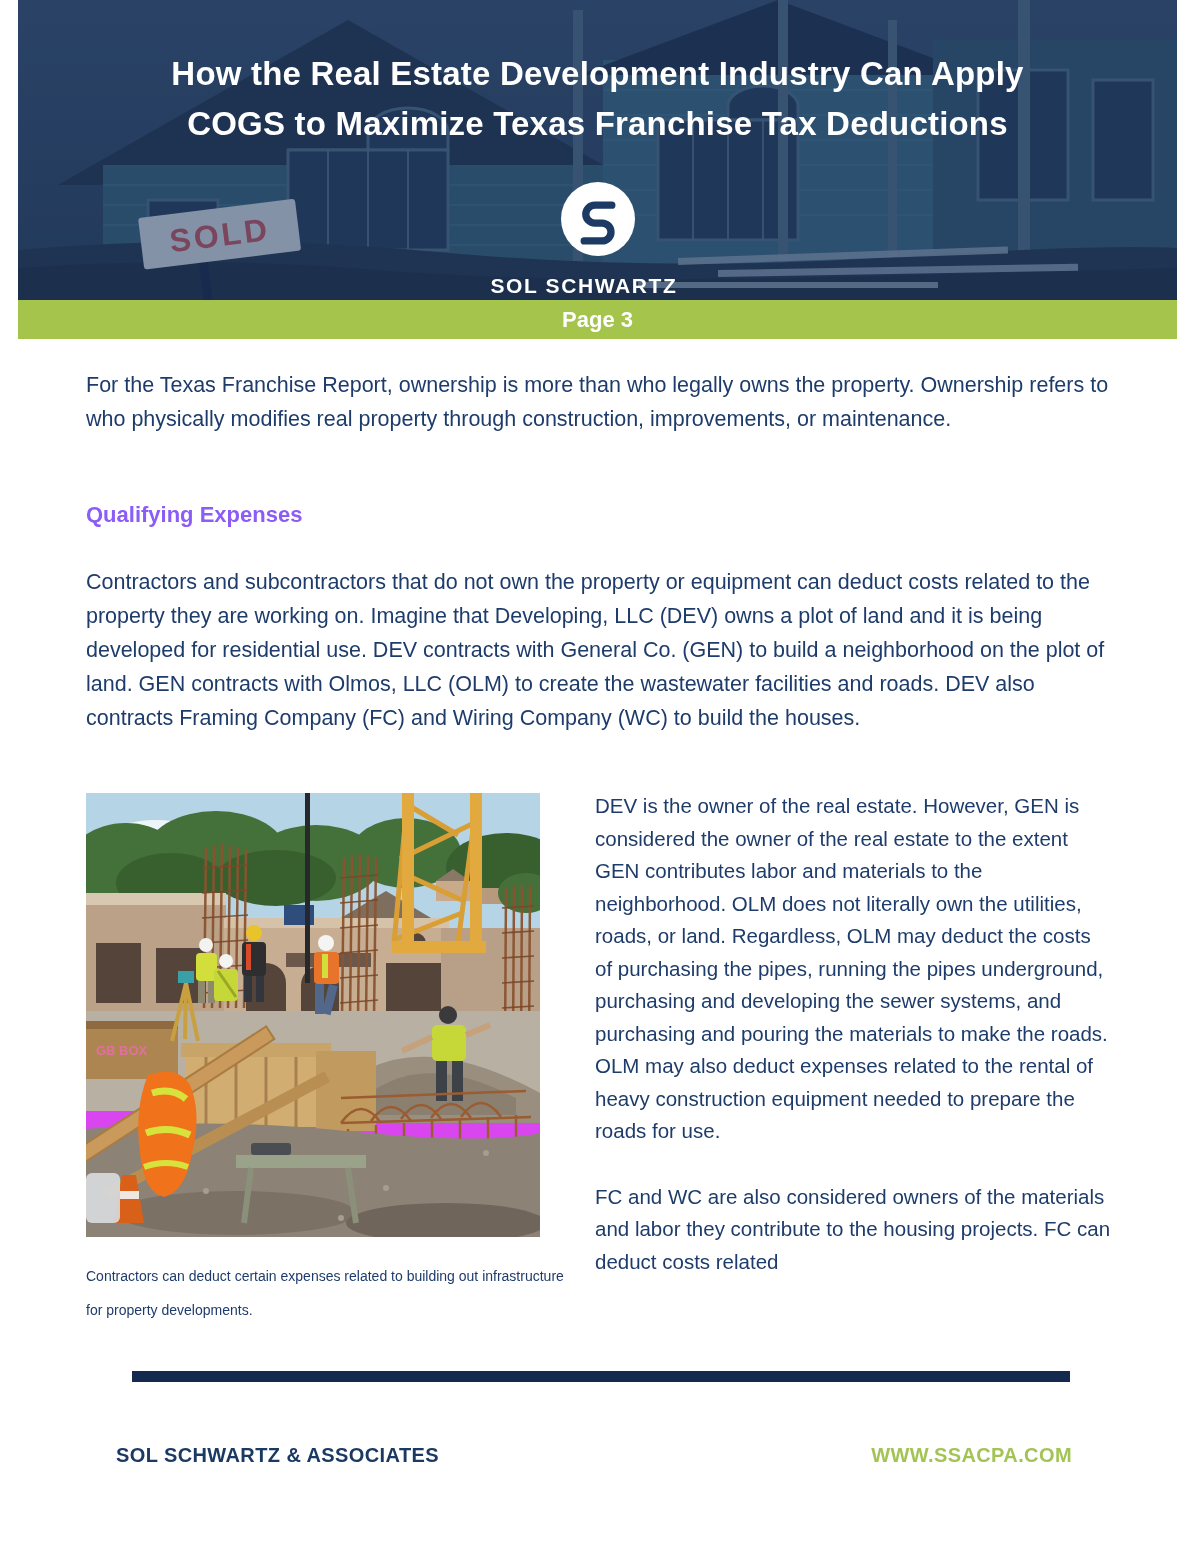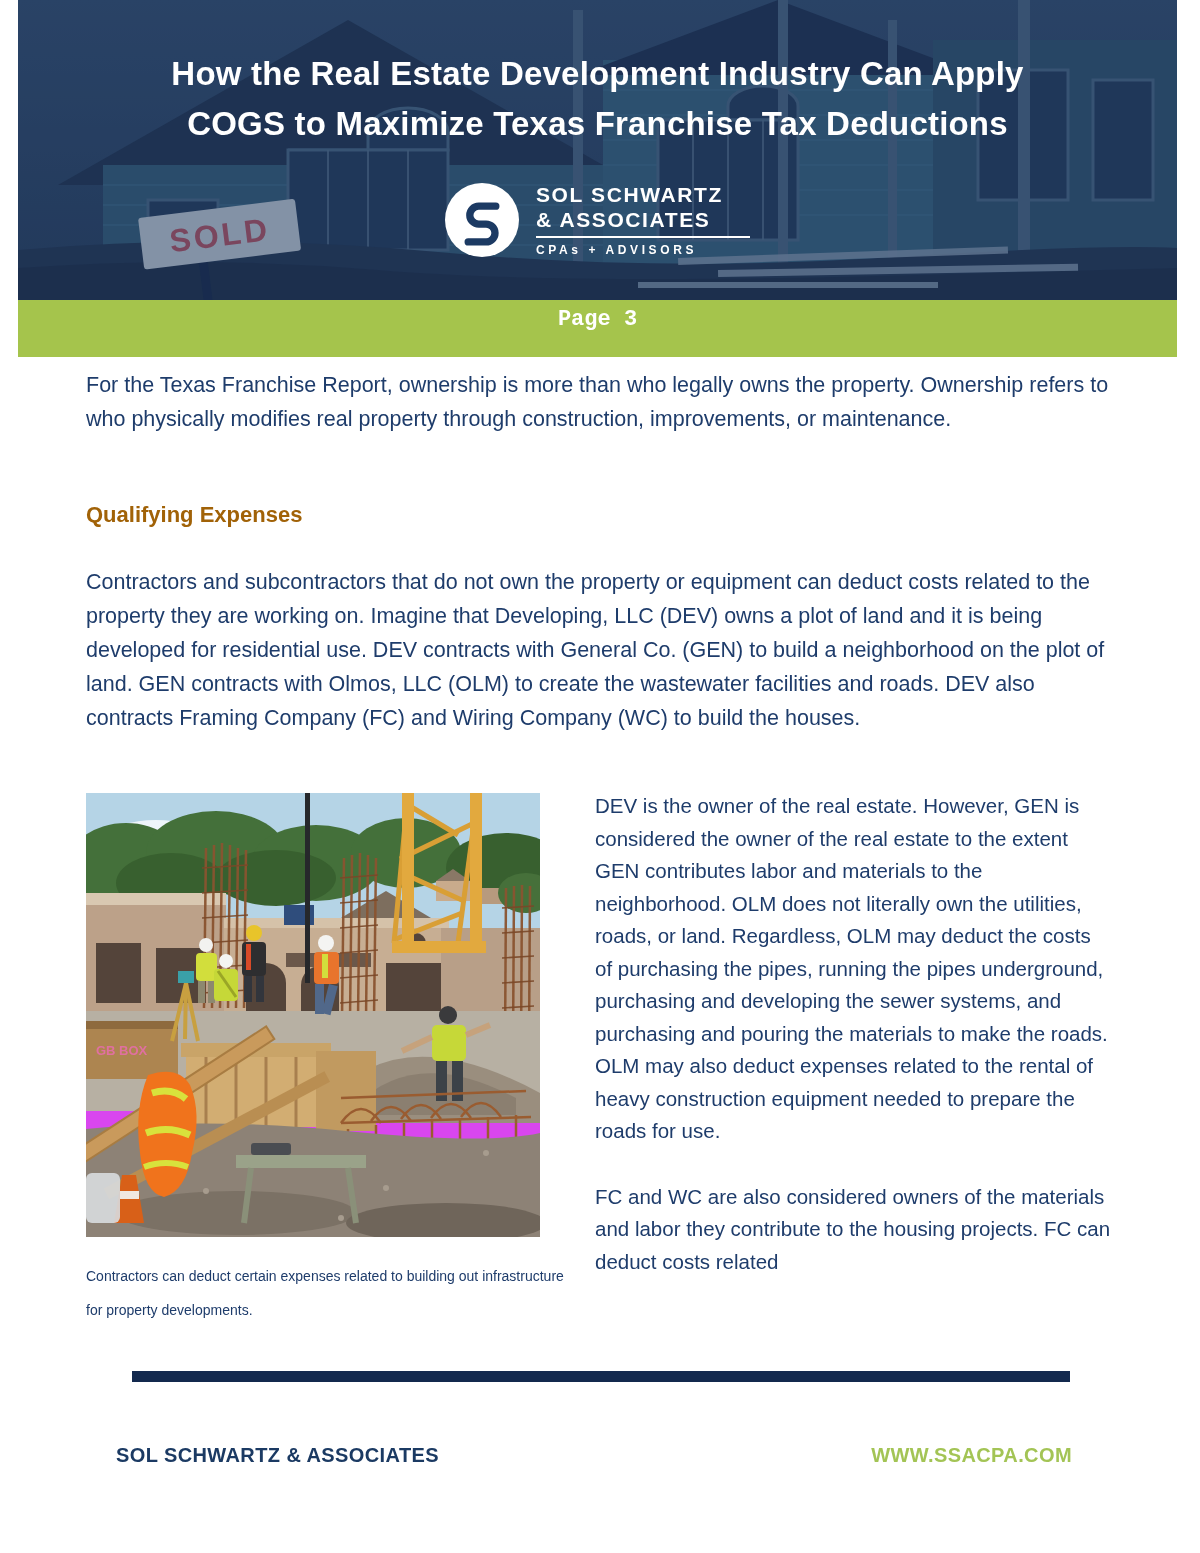--- a/index.html
+++ b/index.html
@@ -6,32 +6,32 @@
   html,body { background:#ffffff; }
   .page {
     position:relative; width:1200px; height:1553px; background:#ffffff;
     font-family:"Liberation Sans", sans-serif; overflow:hidden; margin:0 auto;
   }
   
   .header { position:absolute; left:18px; top:0; width:1159px; height:300px; overflow:hidden; background:#2b4262; }
   .header svg.scene { position:absolute; left:0; top:0; }
   .header-title { position:absolute; top:49px; left:0; width:100%; text-align:center;
     color:#ffffff; font-weight:700; font-size:33px; line-height:50px; letter-spacing:0.2px; }
-  .logo-row { position:absolute; top:182px; left:0; width:100%; display:flex; justify-content:center; align-items:center; gap:17px; }
+  .logo-row { position:absolute; top:182px; left:0; width:100%; display:flex; justify-content:center; align-items:center; gap:17px;flex-direction:column; }
   .logo-circle { width:74px; height:74px; border-radius:50%; background:#ffffff; display:flex; align-items:center; justify-content:center; flex:0 0 auto; }
   .logo-text { color:#ffffff; }
   .logo-name { font-size:21px; font-weight:700; letter-spacing:1.6px; line-height:25px; }
   .logo-divider { height:2px; background:#ffffff; width:214px; margin:4px 0 5px 0; }
   .logo-tagline { font-size:12px; font-weight:700; letter-spacing:3.6px; }
   
-  .pagebar { position:absolute; left:18px; top:300px; width:1159px; height:57px; background:#a5c44c;
-    color:#ffffff; text-align:center; font-weight:700; font-size:22px; line-height:40px;font-family:Liberation Mono, monospace; }
+  .pagebar { position:absolute; left:18px; top:300px; width:1159px; height:39px; background:#a5c44c;
+    color:#ffffff; text-align:center; font-weight:700; font-size:22px; line-height:40px; }
   .para { position:absolute; color:#1e3c6b; font-size:21.5px; line-height:34px; }
   .para-1 { left:86px; top:368px; width:1025px; }
-  .section-heading { position:absolute; left:86px; top:502px; color:#a16207; font-size:22px; font-weight:700; }
+  .section-heading { position:absolute; left:86px; top:502px; color:#8b5cf6; font-size:22px; font-weight:700; }
   .para-2 { left:86px; top:565px; width:1035px; }
   .photo-figure { position:absolute; left:86px; top:793px; width:454px; height:444px; overflow:hidden; background:#d946ef; }
   .right-col { position:absolute; left:595px; top:790px; width:518px; color:#1e3c6b; font-size:20.5px; line-height:32.5px; }
   .right-col .col-para-2 { margin-top:33px; }
   .caption { position:absolute; left:86px; top:1259px; width:485px; color:#1e3c6b;
     font-size:14px; line-height:34px; }
   .divider-bar { position:absolute; left:132px; top:1371px; width:938px; height:11px; background:#13294e; }
   .footer-company { position:absolute; left:116px; top:1444px; color:#1b3a63; font-size:20px; font-weight:700; letter-spacing:0.4px; }
   .footer-website { position:absolute; right:128px; top:1444px; color:#a3c455; font-size:20px; font-weight:700; letter-spacing:0.4px; text-decoration:none; }
 </style>

